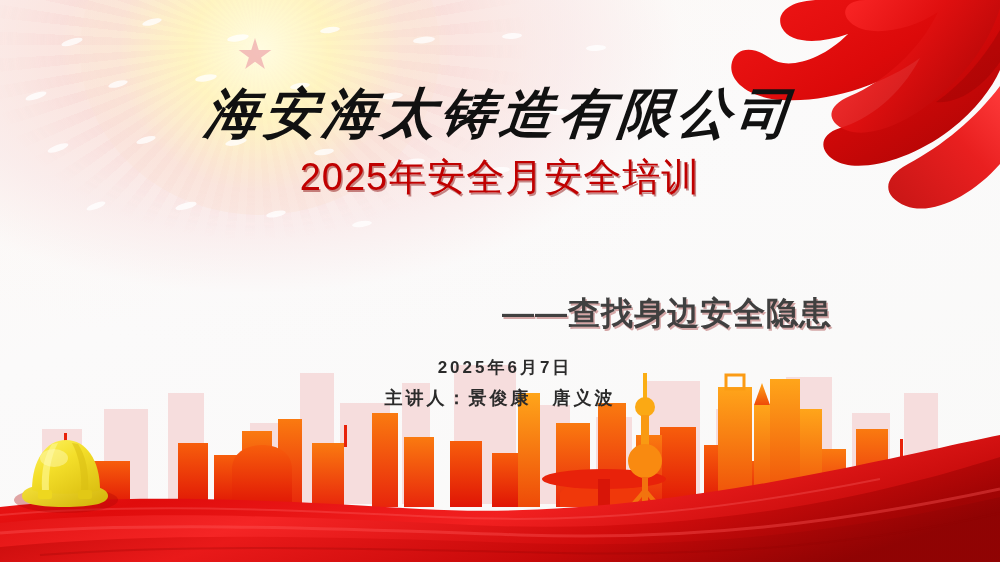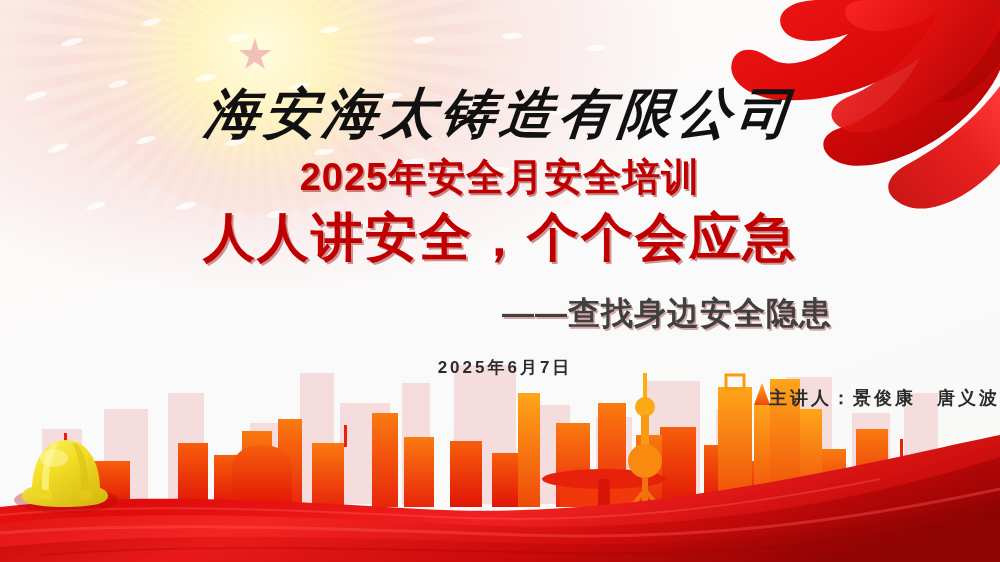--- a/index.html
+++ b/index.html
@@ -90,21 +90,21 @@
     color: #111111;
     letter-spacing: 5px;
     white-space: nowrap;
     transform: skewX(-6deg);
   }
   .training-title {
     position: absolute;
     left: 0; right: 0; top: 152px;
     text-align: center;
     font-size: 38px;
-    font-weight: 700;
+    font-weight: 400;
     color: #C00000;
     letter-spacing: 1px;
     white-space: nowrap;
     text-shadow: 1.5px 1.5px 0 rgba(130,0,0,0.45);
   }
   .slogan {
     position: absolute;
     left: 0; right: 0; top: 203px;
     text-align: center;
     font-size: 52px;
@@ -131,21 +131,21 @@
     font-size: 17px;
     font-weight: 700;
     color: #2b2b2b;
     letter-spacing: 3px;
     white-space: nowrap;
     margin-left: 10px;
   }
   .presenter-line {
     position: absolute;
     left: 0; right: 0; top: 386px;
-    text-align: right;
+    text-align: center;
     font-size: 18px;
     font-weight: 700;
     color: #2b2b2b;
     letter-spacing: 3px;
     white-space: nowrap;
   }
 </style>
 </head>
 <body>
 
@@ -349,21 +349,20 @@
     <rect x="30" y="66" width="14" height="9" rx="2.5" fill="#EED71F"></rect>
     <rect x="70" y="66" width="14" height="9" rx="2.5" fill="#E2C815"></rect>
     <ellipse cx="46" cy="34" rx="14" ry="9" fill="#FEFBC0" opacity="0.45"></ellipse>
   </svg>
 
   <div class="text-layer">
     <div class="company-name">海安海太铸造有限公司</div>
 
     <div class="training-title">2025年安全月安全培训</div>
 
-    <div class="slogan">人人讲安全，个个会应急</div>
 
     <div class="sub-slogan">——查找身边安全隐患</div>
 
     <div class="date-line">2025年6月7日</div>
 
     <div class="presenter-line">主讲人：景俊康　唐义波</div>
   </div>
 
 </div>
 

